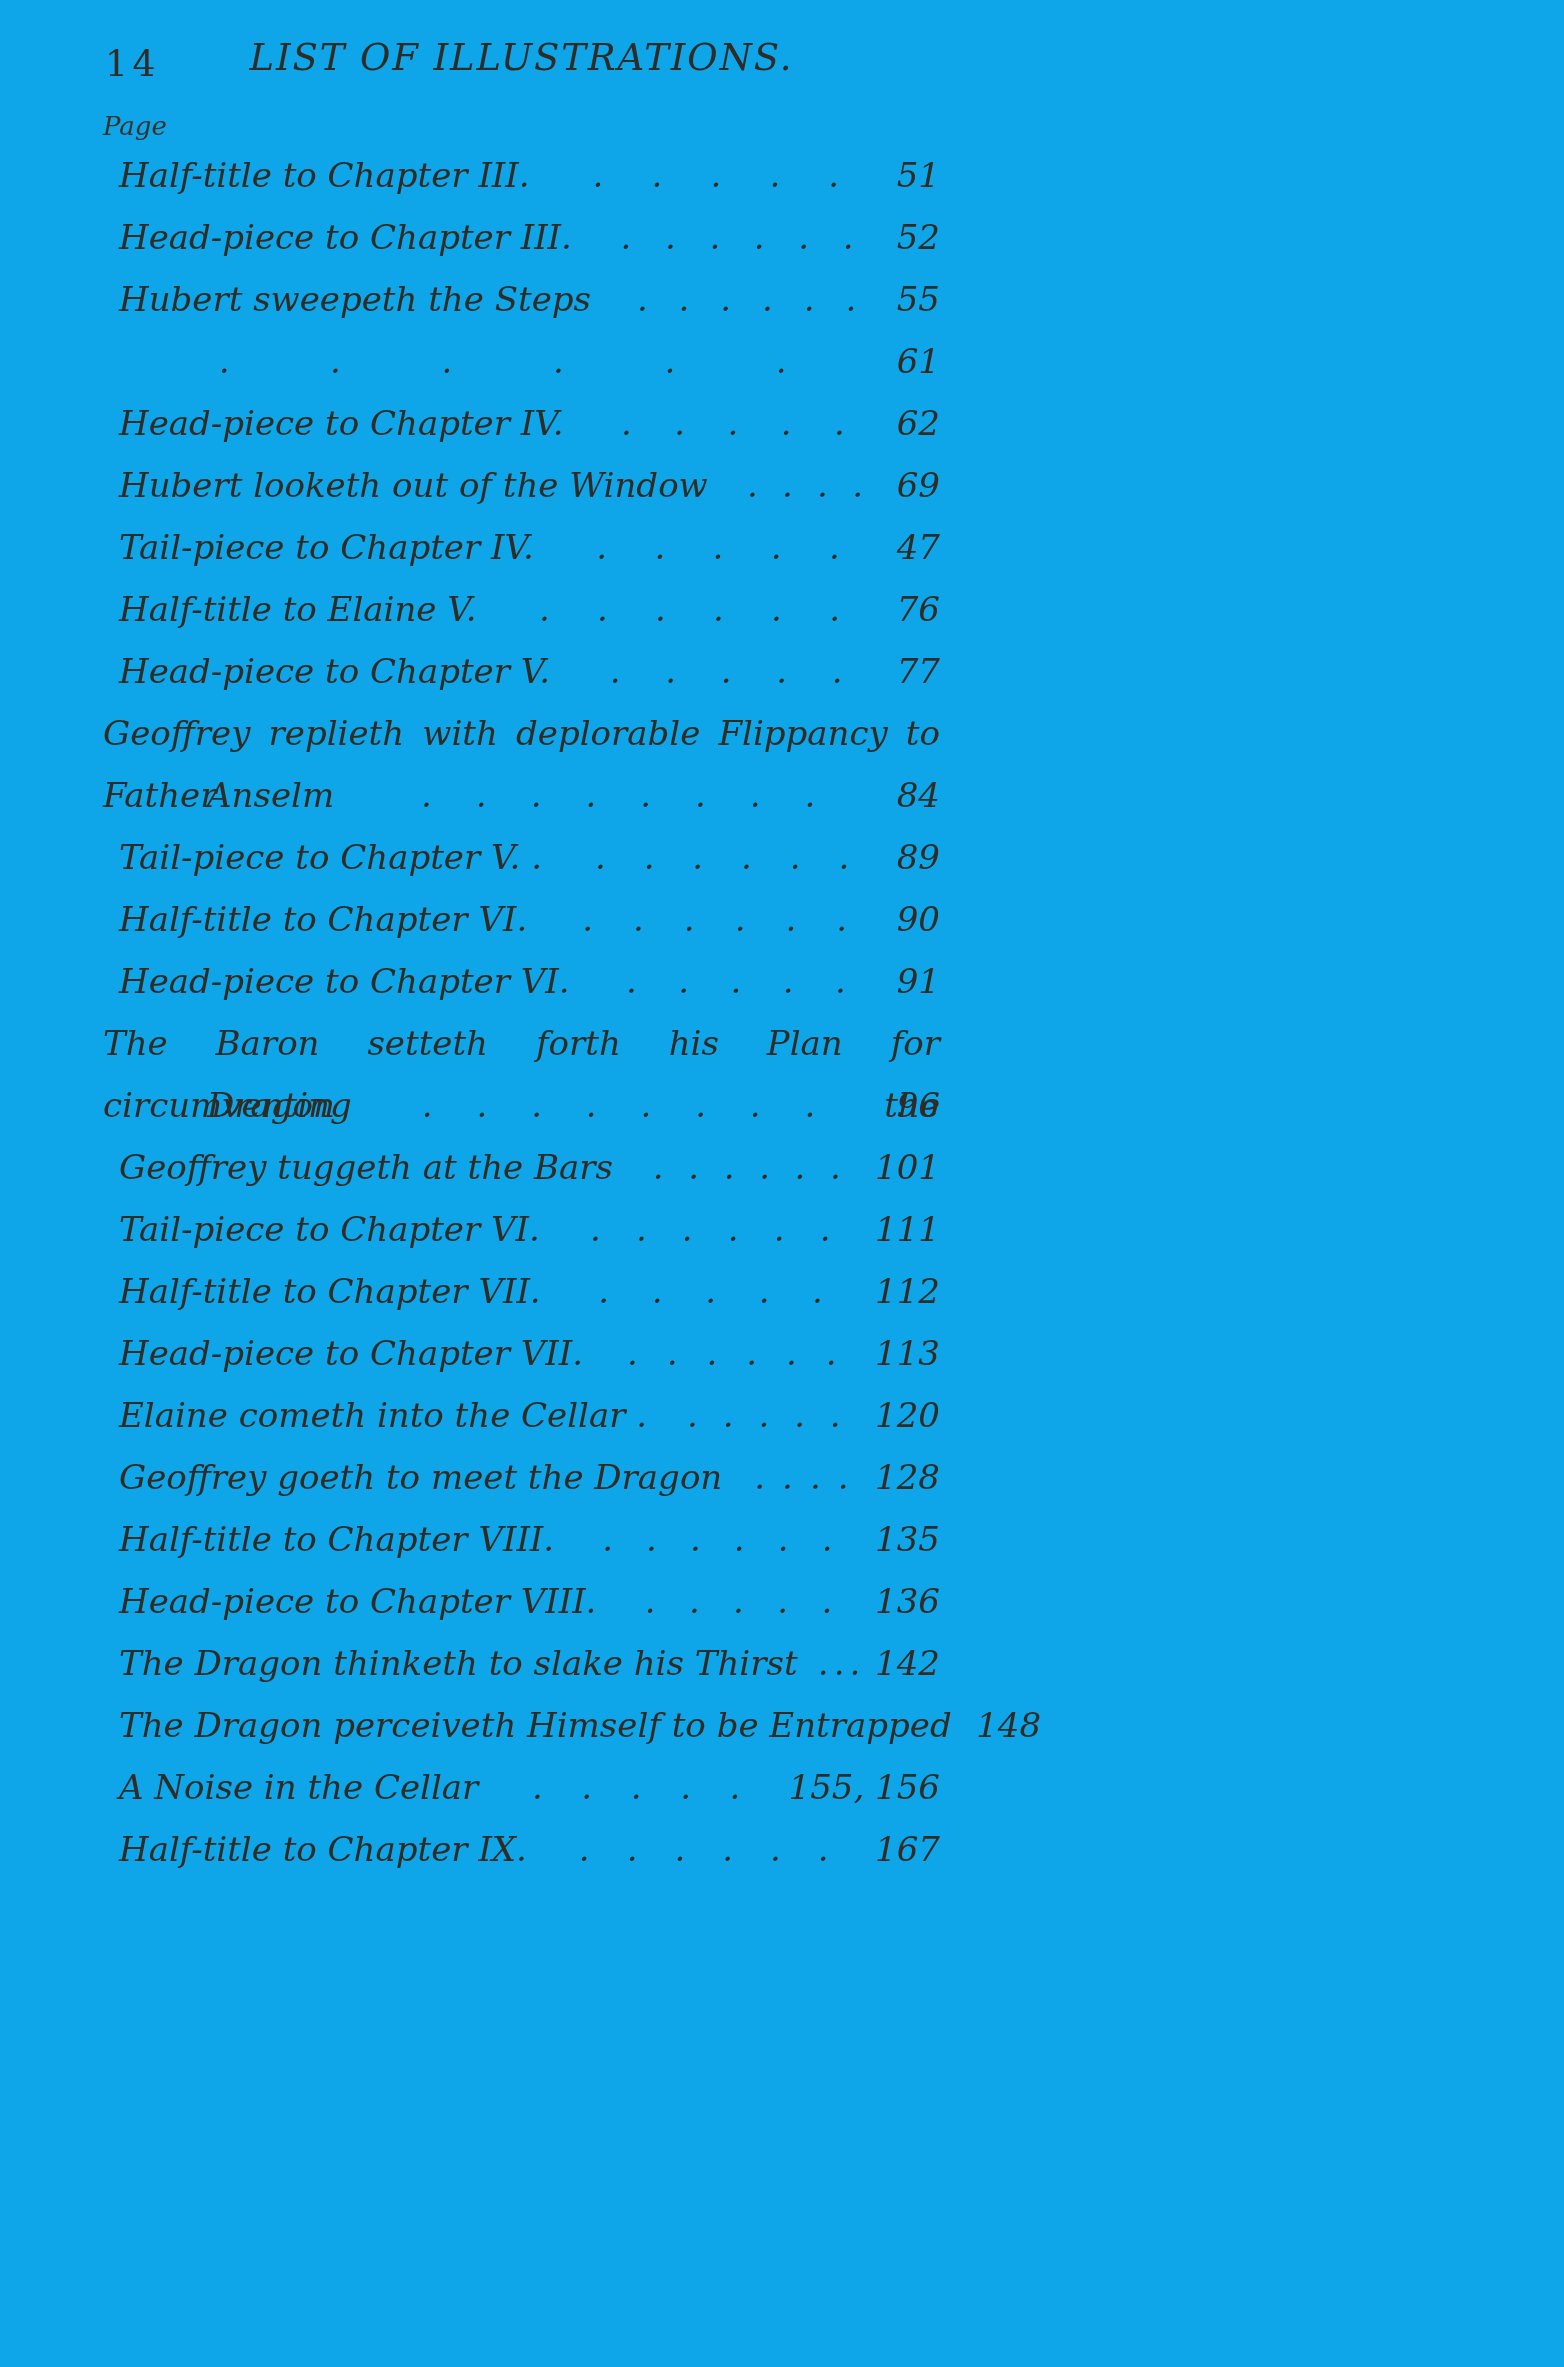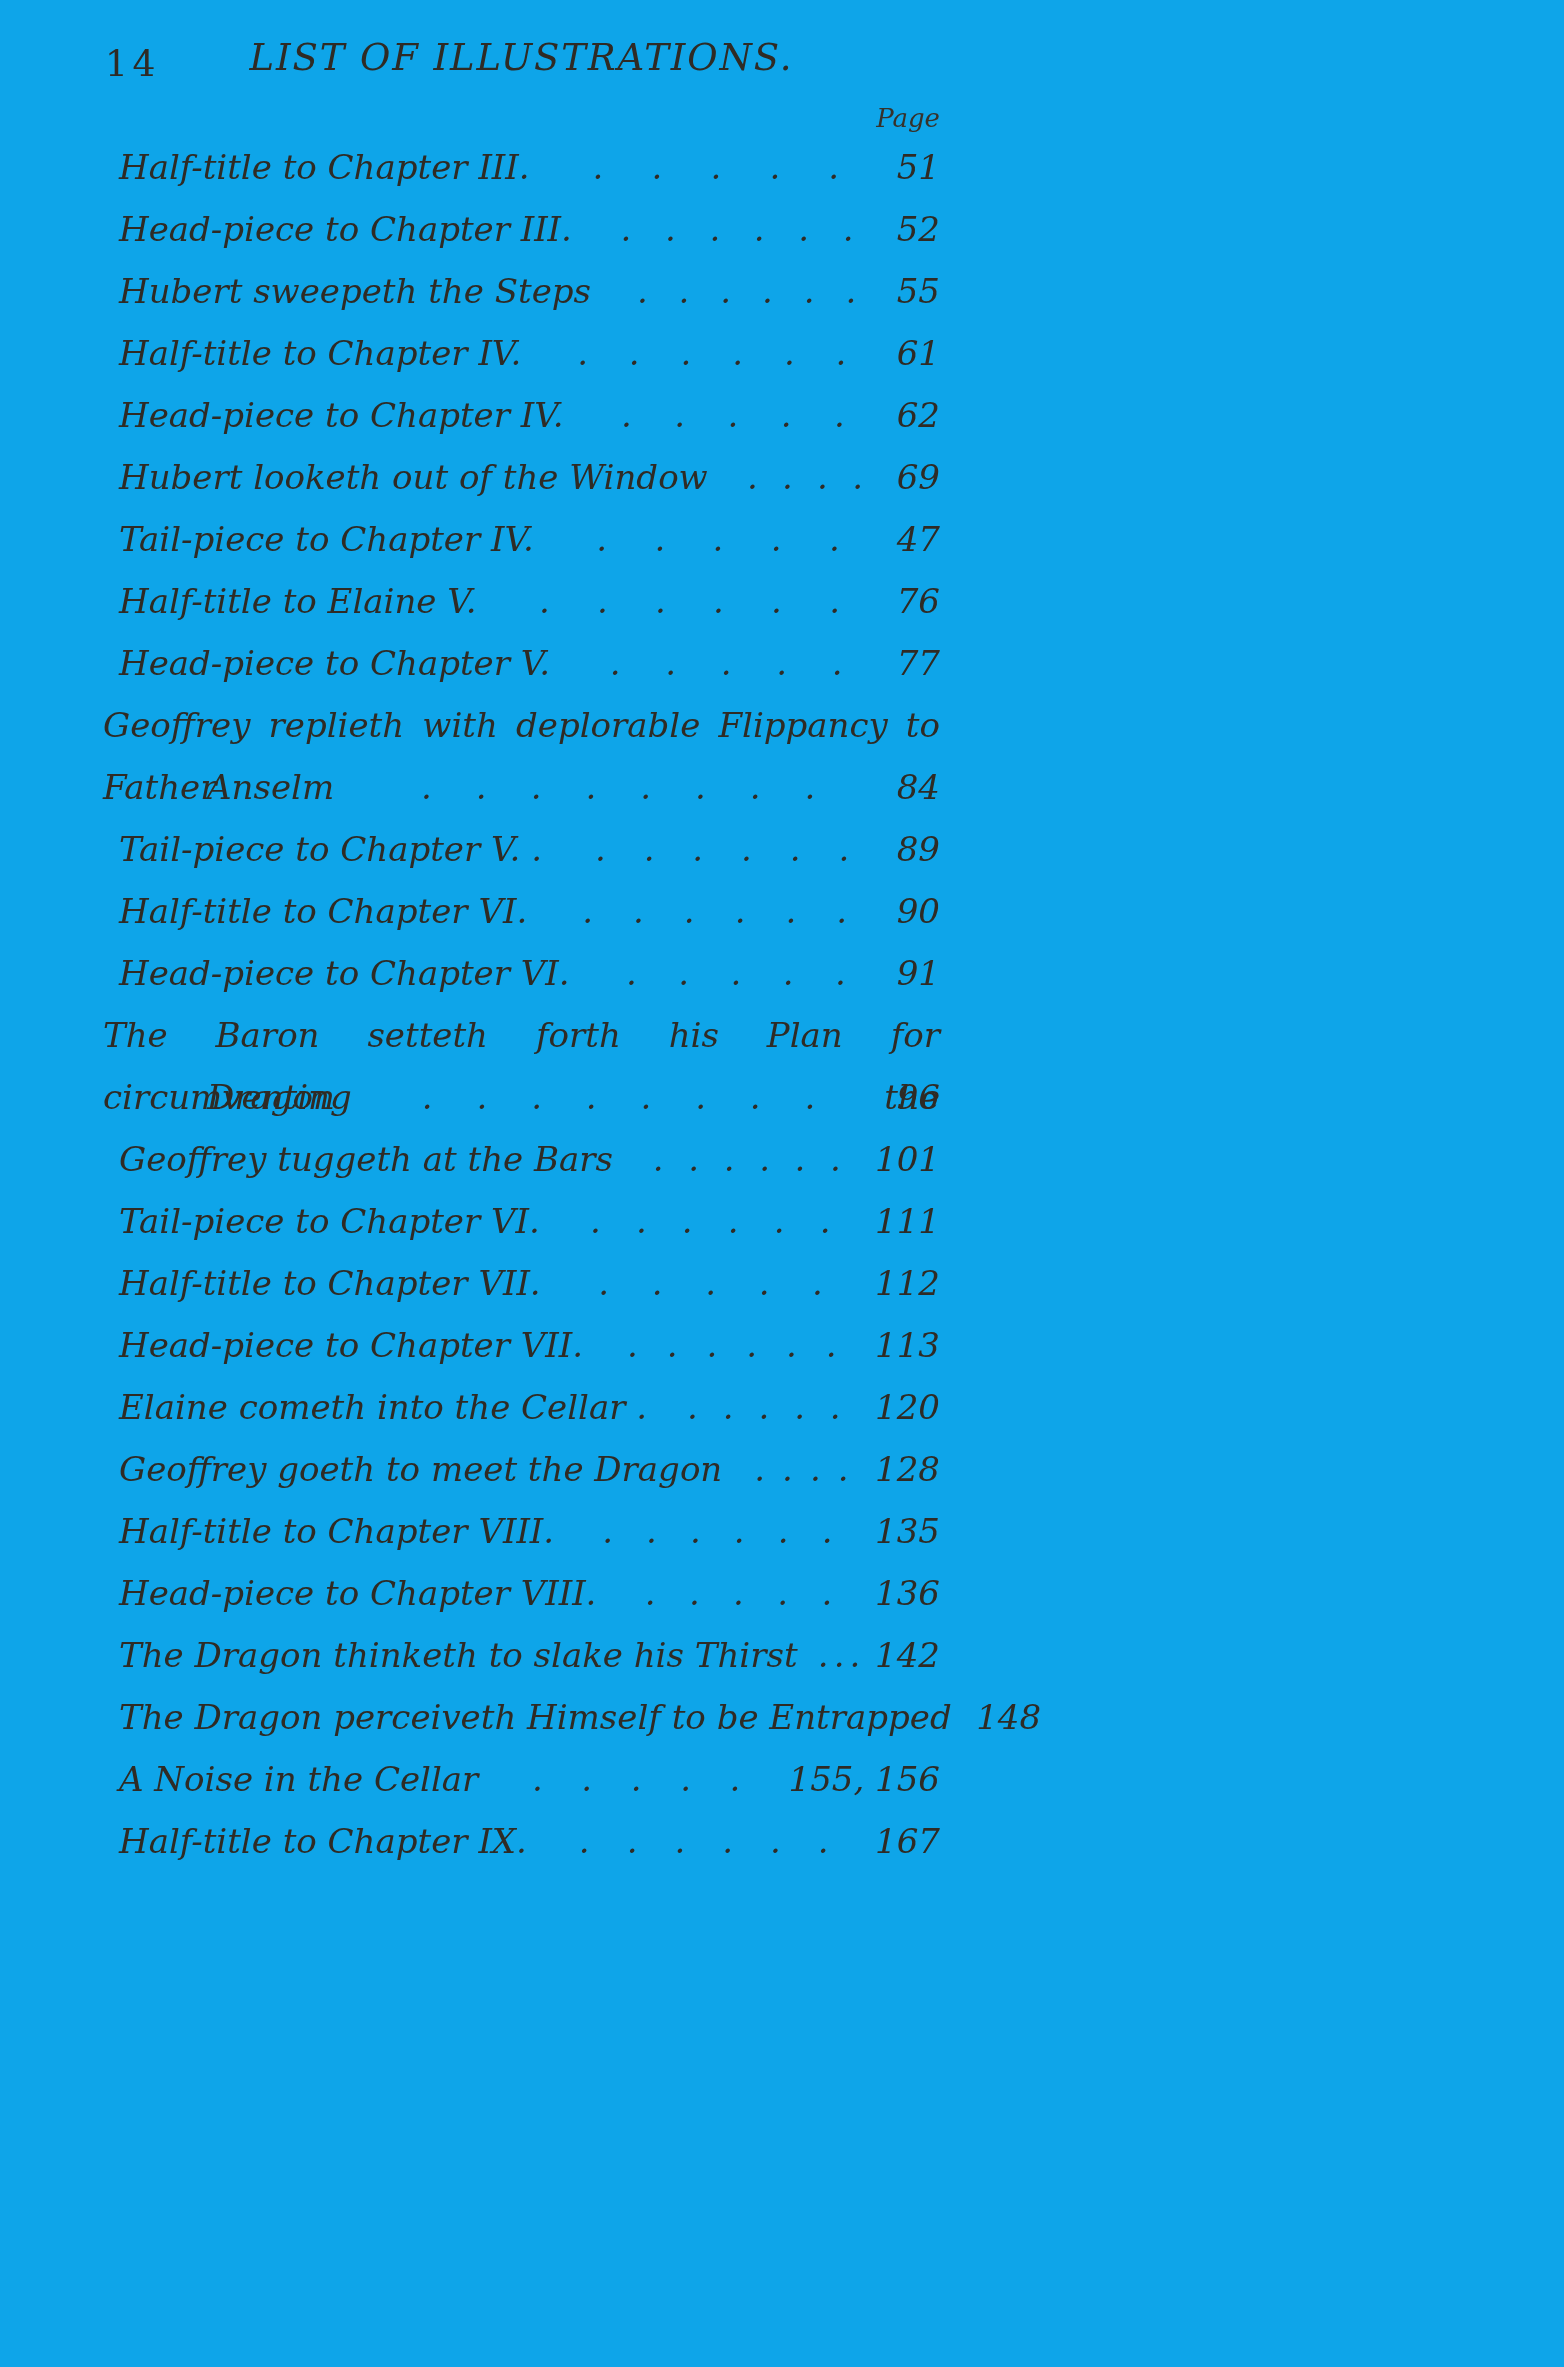--- a/index.html
+++ b/index.html
@@ -33,25 +33,25 @@
     font-style: normal;
   }
   .title {
     text-align: center;
     font-style: italic;
     font-size: 37px;
     letter-spacing: 1.9px;
     padding-top: 7.6px;
   }
   .page-label {
-    text-align: right;
+    text-align: left;
     font-style: italic;
     font-size: 26px;
     line-height: 34px;
-    margin-top: 11px;
+    margin-top: 19px;
     color: #37322b;
   }
   .list { margin-top: 1.9px; }
   .entry { font-style: italic; font-size: 34px; }
   .line { height: 62px; line-height: 62px; }
   .row { display: flex; align-items: baseline; }
   .row .label { flex: 0 0 auto; margin-left: 16px; }
   .leader {
     flex: 1 1 auto;
     display: flex;
@@ -116,21 +116,20 @@
               <i>.</i>
               <i>.</i>
               <i>.</i>
               <i>.</i>
             </span>
             <span class="pagenum">55</span>
           </div>
         </div>
         <div class="entry">
           <div class="line row">
-            <span class="label">Half-title to Chapter IV.</span>
             <span class="leader">
               <i>.</i>
               <i>.</i>
               <i>.</i>
               <i>.</i>
               <i>.</i>
               <i>.</i>
             </span>
             <span class="pagenum">61</span>
           </div>

